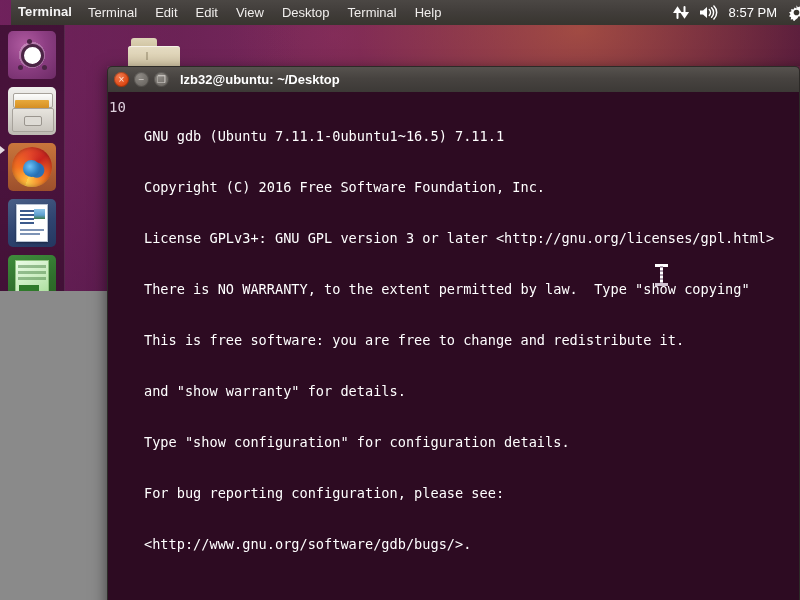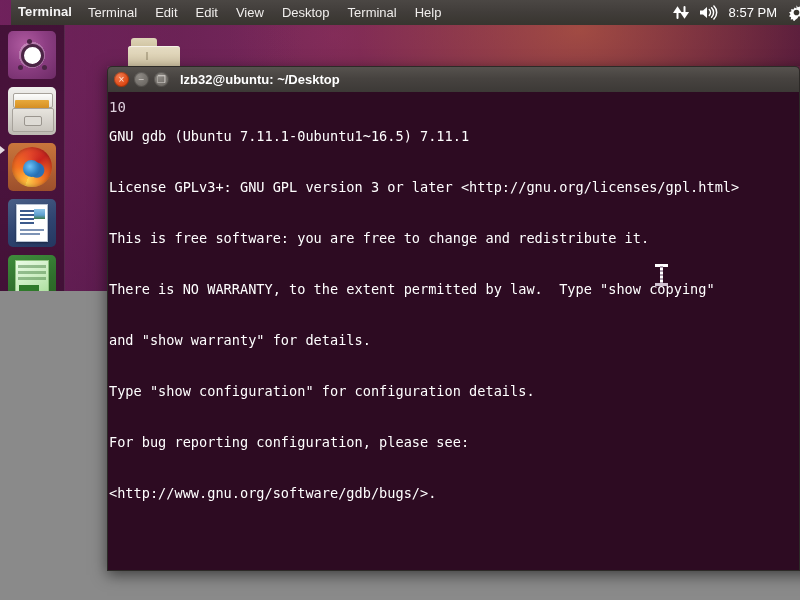--- a/index.html
+++ b/index.html
@@ -369,21 +369,21 @@
   }
   #term-text {
     font-family: "DejaVu Sans Mono", "Liberation Mono", monospace;
     font-size: 13.6px;
     line-height: 17px;
     color: #ffffff;
     white-space: pre;
     padding-left: 1px;
     letter-spacing: 0px;
   }
-  #term-text div { height: 17px; }
+  #term-text div { height: 17px; padding-left: 35px; }
 
   
   #desk-number {
     position: absolute;
     left: 89px; top: 99px;
     font-family: "DejaVu Sans Mono", "Liberation Mono", monospace;
     font-size: 14px;
     color: #e8dbe8;
     z-index: 21;
     opacity: 0.95;
@@ -486,23 +486,24 @@
   <div id="term-window">
     <div id="term-titlebar">
       <div class="wbtn close">×</div>
       <div class="wbtn min">−</div>
       <div class="wbtn max">❐</div>
       <div id="term-title">lzb32@ubuntu: ~/Desktop</div>
     </div>
     <div id="term-body">
       <div id="term-text">
         <div>GNU gdb (Ubuntu 7.11.1-0ubuntu1~16.5) 7.11.1</div>
+        <div>Copyright (C) 2016 Free Software Foundation, Inc.</div>
         <div>License GPLv3+: GNU GPL version 3 or later &lt;http://gnu.org/licenses/gpl.html&gt;</div>
+        <div>There is NO WARRANTY, to the extent permitted by law.  Type "show copying"</div>
         <div>This is free software: you are free to change and redistribute it.</div>
-        <div>There is NO WARRANTY, to the extent permitted by law.  Type "show copying"</div>
         <div>and "show warranty" for details.</div>
         <div>Type "show configuration" for configuration details.</div>
         <div>For bug reporting configuration, please see:</div>
         <div>&lt;http://www.gnu.org/software/gdb/bugs/&gt;.</div>
         
         
       </div>
     </div>
   </div>
 

